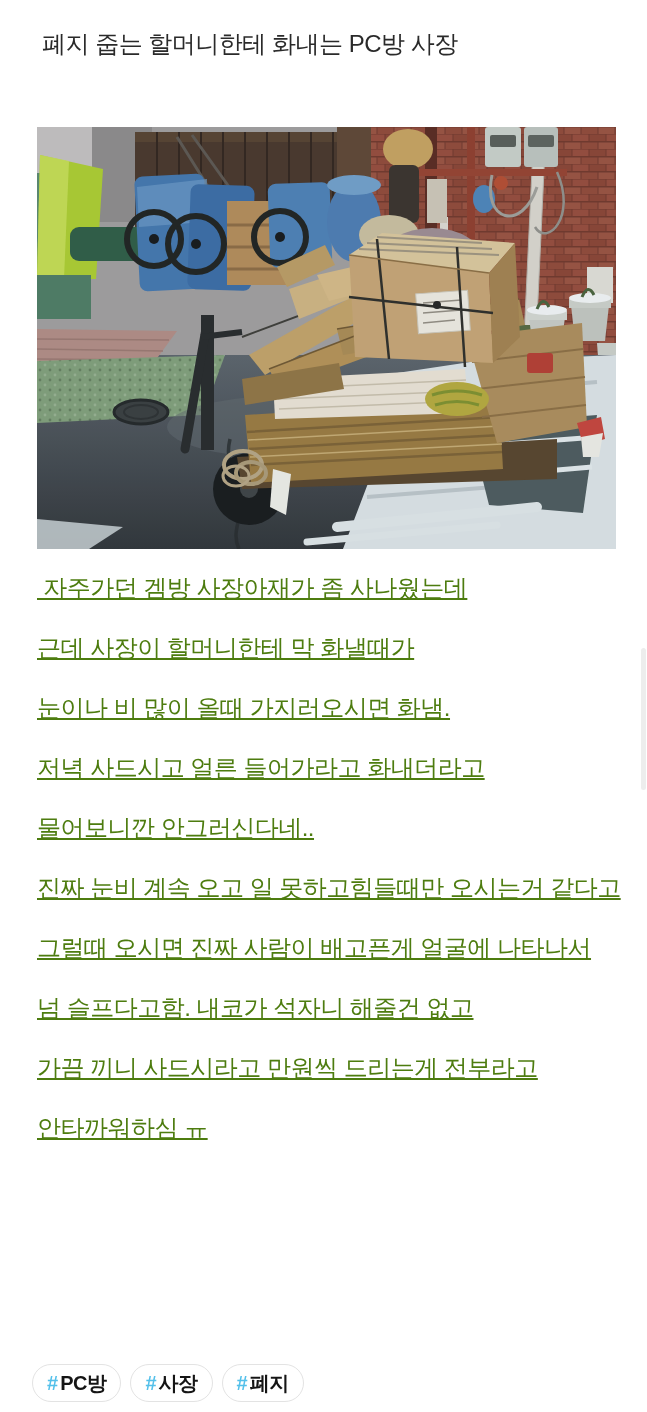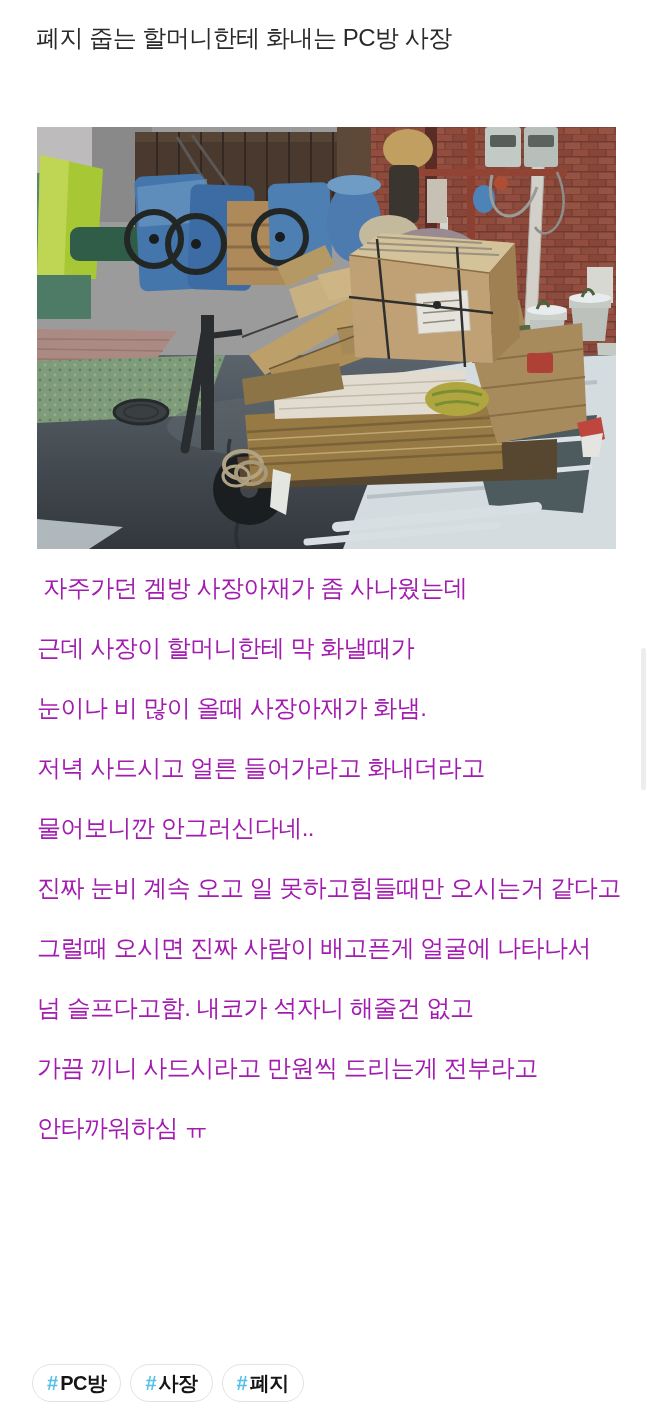--- a/index.html
+++ b/index.html
@@ -4,34 +4,35 @@
 <style>
   html,body{margin:0;padding:0;background:#ffffff;}
   body{
     width:647px;height:1412px;position:relative;overflow:hidden;
     font-family:"Liberation Sans", sans-serif;
     -webkit-font-smoothing:antialiased;
   }
   .post-title{
     position:absolute;left:30px;top:16px;width:600px;
     font-size:24px;font-weight:500;color:#2a2a2a;letter-spacing:-0.5px;
-    margin:6px;
+    margin:12px;
   }
   .photo-wrap{
     position:absolute;left:37px;top:127px;width:579px;height:422px;
     overflow:hidden;background:#9e9b9c;
   }
   .photo-wrap svg{display:block;}
   .post-body{
     position:absolute;left:37px;top:558px;width:600px;
   }
   .body-line{
     height:60px;display:flex;align-items:center;
-    font-size:24px;color:#a21caf;letter-spacing:-0.5px;
+    font-size:24px;color:#4d7c0f;letter-spacing:-0.5px;
     white-space:pre;
+    text-decoration:underline;
   }
   .tag-row{
     position:absolute;left:32px;top:1364px;display:flex;gap:9px;
   }
   .tag-pill{
     height:38px;border:1.5px solid #e3e3e3;border-radius:19px;
     background:#ffffff;display:flex;align-items:center;
     padding:0 14px;box-sizing:border-box;cursor:pointer;
   }
   .tag-hash{
@@ -226,21 +227,21 @@
       <polygon points="236,342 254,347 249,388 233,380" fill="#e9eae5"></polygon>
     </g>
 
     <rect x="0" y="0" width="579" height="422" fill="#8895a0" opacity="0.05"></rect>
   </svg>
 </figure>
 
 <section class="post-body">
   <div class="body-line"> 자주가던 겜방 사장아재가 좀 사나웠는데</div>
   <div class="body-line">근데 사장이 할머니한테 막 화낼때가</div>
-  <div class="body-line">눈이나 비 많이 올때 사장아재가 화냄.</div>
+  <div class="body-line">눈이나 비 많이 올때 가지러오시면 화냄.</div>
   <div class="body-line">저녁 사드시고 얼른 들어가라고 화내더라고</div>
   <div class="body-line">물어보니깐 안그러신다네..</div>
   <div class="body-line">진짜 눈비 계속 오고 일 못하고힘들때만 오시는거 같다고</div>
   <div class="body-line">그럴때 오시면 진짜 사람이 배고픈게 얼굴에 나타나서</div>
   <div class="body-line">넘 슬프다고함. 내코가 석자니 해줄건 없고</div>
   <div class="body-line">가끔 끼니 사드시라고 만원씩 드리는게 전부라고</div>
   <div class="body-line">안타까워하심 ㅠ</div>
 </section>
 
 <nav class="tag-row">

